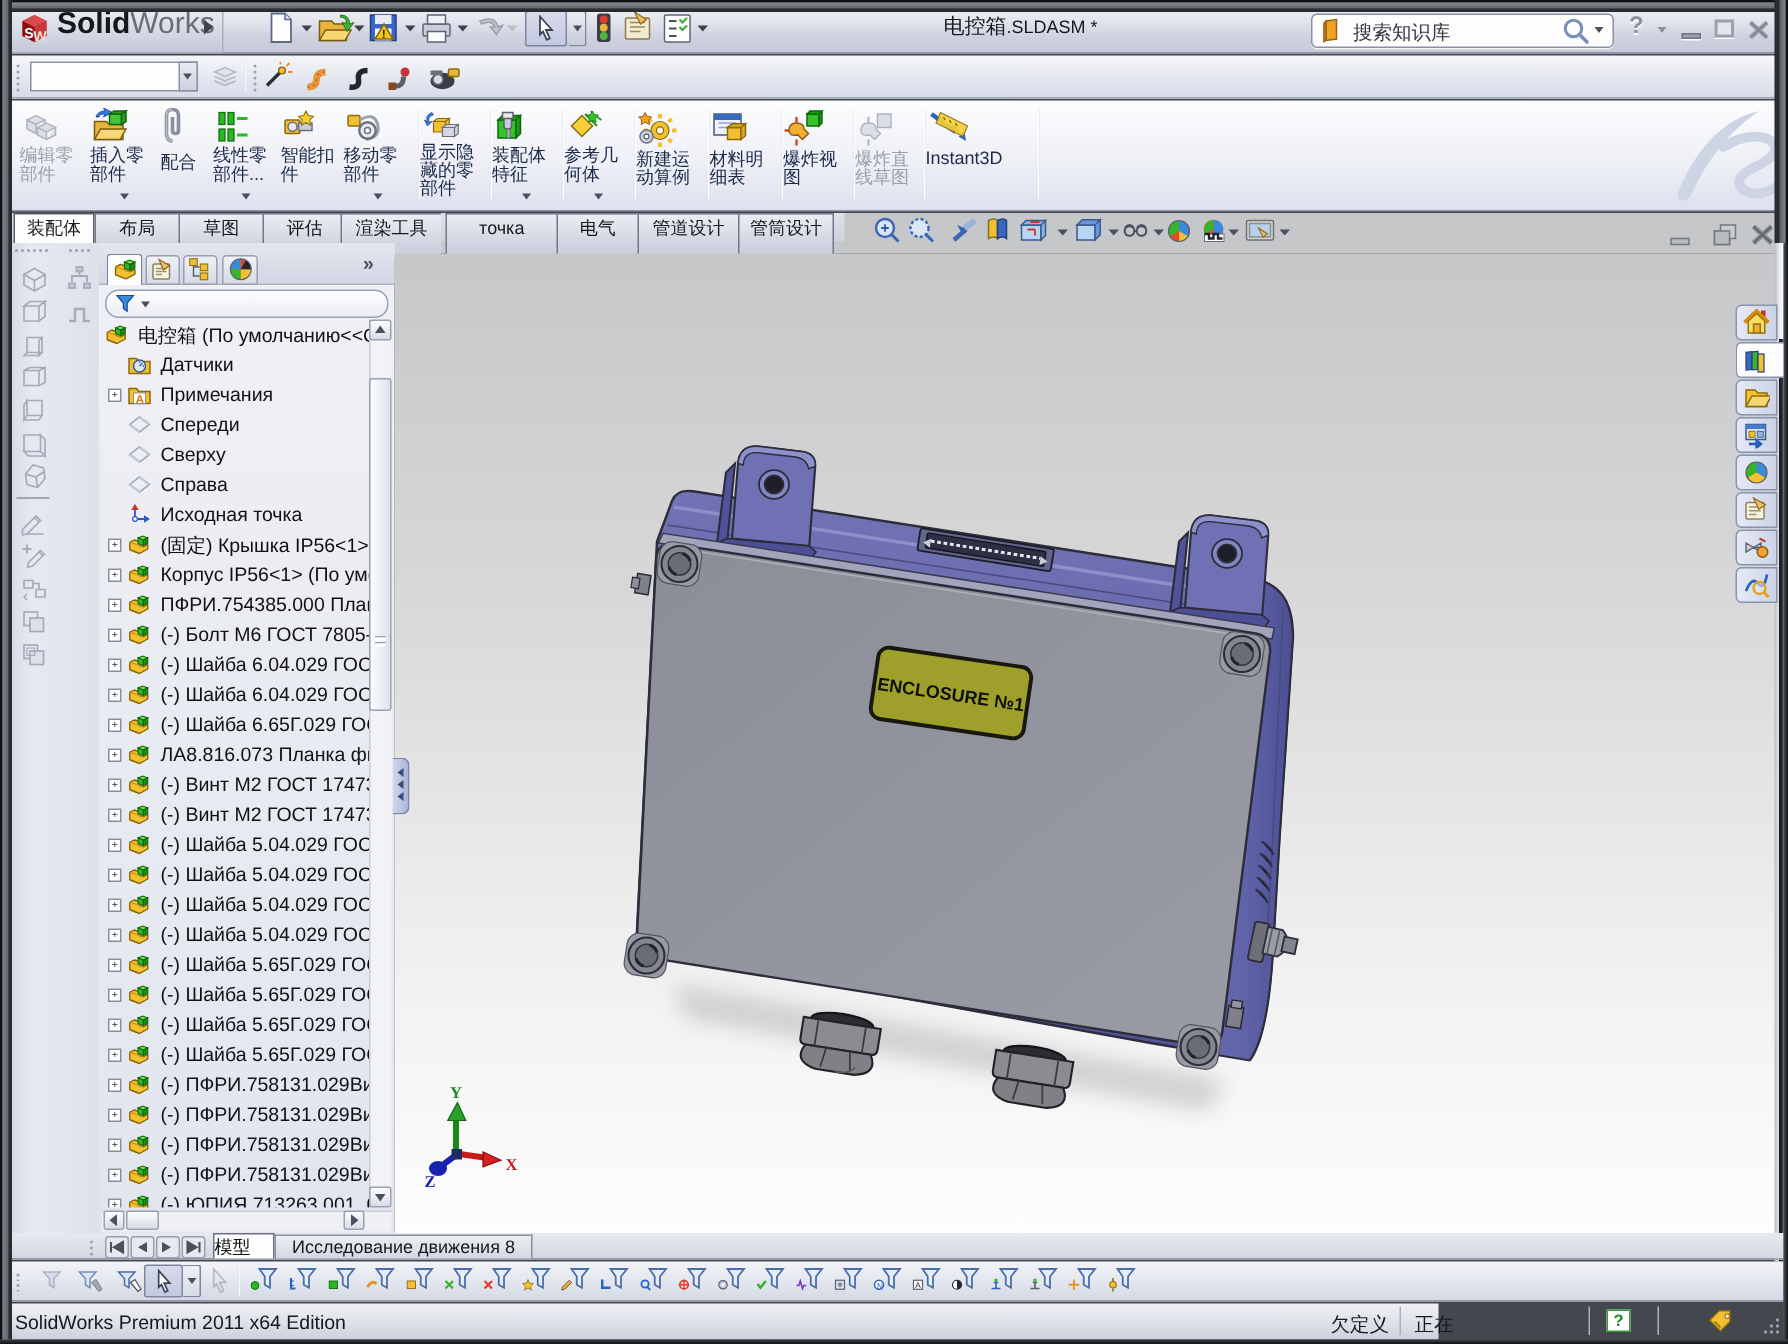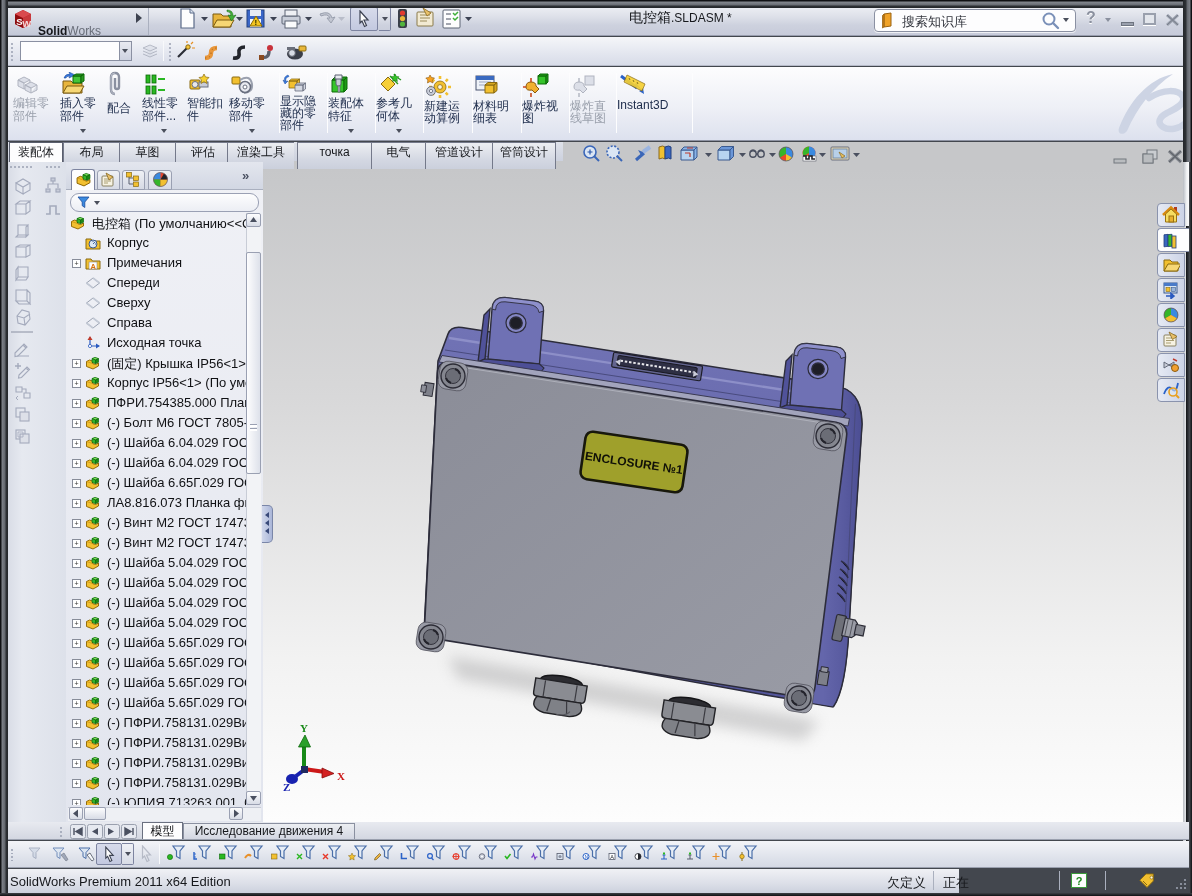--- a/index.html
+++ b/index.html
@@ -55,21 +55,21 @@
 <div class="abs" id="titlebar">
   <div id="logostrip">
     <svg width="22" height="22" style="position:absolute;left:9px;top:5px" viewBox="0 0 22 22">
       <polygon points="3,6 11,2 19,6 19,16 11,20 3,16" fill="#b01216"></polygon>
       <polygon points="3,6 11,10 11,20 3,16" fill="#8d0d10"></polygon>
       <polygon points="11,10 19,6 19,16 11,20" fill="#c8393c"></polygon>
       <polygon points="3,6 11,2 19,6 11,10" fill="#d94a4e"></polygon>
       <text x="4.2" y="17" font-size="9.5" font-weight="bold" fill="#fff" font-family="Liberation Sans">S</text>
       <text x="10.2" y="19" font-size="9.5" font-weight="bold" fill="#f3dada" font-family="Liberation Sans">W</text>
     </svg>
-    <span style="position:absolute;left:35px;top:21px;font-size:12px;font-weight:bold;color:#16171b;letter-spacing:0px">Solid<span style="font-weight:normal;color:#686d78">Works</span></span>
+    <span style="position:absolute;left:35px;top:2px;font-size:20px;font-weight:bold;color:#16171b;letter-spacing:0px">Solid<span style="font-weight:normal;color:#686d78">Works</span></span>
     <span style="position:absolute;left:133px;top:10px;width:0;height:0;border-top:5px solid transparent;border-bottom:5px solid transparent;border-left:6px solid #3e4350"></span>
   </div>
 
   <svg width="300" height="26" viewBox="0 0 300 26" style="position:absolute;left:172px;top:3px">
 
     <path d="M6 3 H15 L19 7 V22 H6 Z" fill="#fdfdfd" stroke="#5a6a88" stroke-width="1.2"></path>
       <path d="M15 3 L15 7 H19" fill="#dde6f2" stroke="#5a6a88"></path>
     <path d="M26 11 h7 l-3.5 4 z" fill="#3c4252"></path>
 
     <path d="M38 8 h8 l2 2 h8 v11 h-18 z" fill="#e8b53c" stroke="#7a5b10" stroke-width="1"></path>
@@ -507,21 +507,21 @@
           <use href="#partic"></use>
         </svg>
         <span style="position:absolute;left:26px;top:2px">电控箱  (По умолчанию&lt;&lt;Состояние отоб</span>
       </div>
 <div class="trow" style="top:71px">
         <svg width="16" height="14" viewBox="0 0 16 14" style="position:absolute;left:19px;top:3px">
           <path d="M1 3 h5 l1.5 2 h7.5 v8 h-14z" fill="#f2c030" stroke="#8a6a10"></path>
           <circle cx="8" cy="8" r="4" fill="#dce8f4" stroke="#3a5a90"></circle>
           <path d="M8 8 l2 -2 M8 5 v1 M11 8 h-1" stroke="#3a5a90" stroke-width="0.9"></path>
         </svg>
-        <span style="position:absolute;left:41px;top:2px">Корпус</span>
+        <span style="position:absolute;left:41px;top:2px">Датчики</span>
       </div>
 <div class="trow" style="top:91px">
         <span class="exp">+</span>
         <svg width="16" height="14" viewBox="0 0 16 14" style="position:absolute;left:19px;top:3px">
           <path d="M1 3 h5 l1.5 2 h7.5 v8 h-14z" fill="#f2c030" stroke="#8a6a10"></path>
           <rect x="4" y="6" width="8" height="7" fill="#fdfdfe" stroke="#8a8a8a" stroke-width="0.6"></rect>
           <text x="5.5" y="12.5" font-size="7.5" font-weight="bold" fill="#d87010" font-family="Liberation Sans">A</text>
         </svg>
         <span style="position:absolute;left:41px;top:2px">Примечания</span>
       </div>
@@ -962,22 +962,22 @@
         <rect x="34.5" y="1.5" width="15" height="14" rx="2"></rect>
         <rect x="51.5" y="1.5" width="15" height="14" rx="2"></rect>
       </g>
     <g fill="#4a5060">
         <path d="M4 5 v7 M12 5 l-6 3.5 6 3.5z" stroke="#4a5060" stroke-width="1.4"></path>
         <path d="M28 5 l-6 3.5 6 3.5z"></path>
         <path d="M38 5 l6 3.5 -6 3.5z"></path>
         <path d="M55 5 l6 3.5 -6 3.5z M63 5 v7" stroke="#4a5060" stroke-width="1.4"></path>
       </g>
   </svg>
-  <div style="position:absolute;left:139px;top:0;width:41px;height:17px;background:#fdfdfe;border:1px solid #6a7080;border-bottom:none;font-size:12px;text-align:center;line-height:16px;color:#101114;z-index:2">模型</div>
-  <div style="position:absolute;left:180px;top:1px;width:172px;height:16px;background:linear-gradient(#eceef2,#d3d7e2);border:1px solid #8a90a0;border-bottom:none;font-size:12px;text-align:center;line-height:15px;color:#16181c">Исследование движения 4</div>
+  <div style="position:absolute;left:139px;top:0;width:41px;height:17px;background:#fdfdfe;border:1px solid #6a7080;border-bottom:none;font-size:12px;text-align:left;line-height:16px;color:#101114;z-index:2">模型</div>
+  <div style="position:absolute;left:180px;top:1px;width:172px;height:16px;background:linear-gradient(#eceef2,#d3d7e2);border:1px solid #8a90a0;border-bottom:none;font-size:12px;text-align:center;line-height:15px;color:#16181c">Исследование движения 8</div>
 </div>
 <div class="abs" id="bottombar">
   <span class="gripv" style="left:8px;top:8px;flex-direction:column;height:12px">
       <i></i>
       <i></i>
       <i></i>
       <i></i>
     </span>
   <svg width="140" height="24" viewBox="0 0 140 24" style="position:absolute;left:18px;top:2px">
     <g opacity="0.55">

